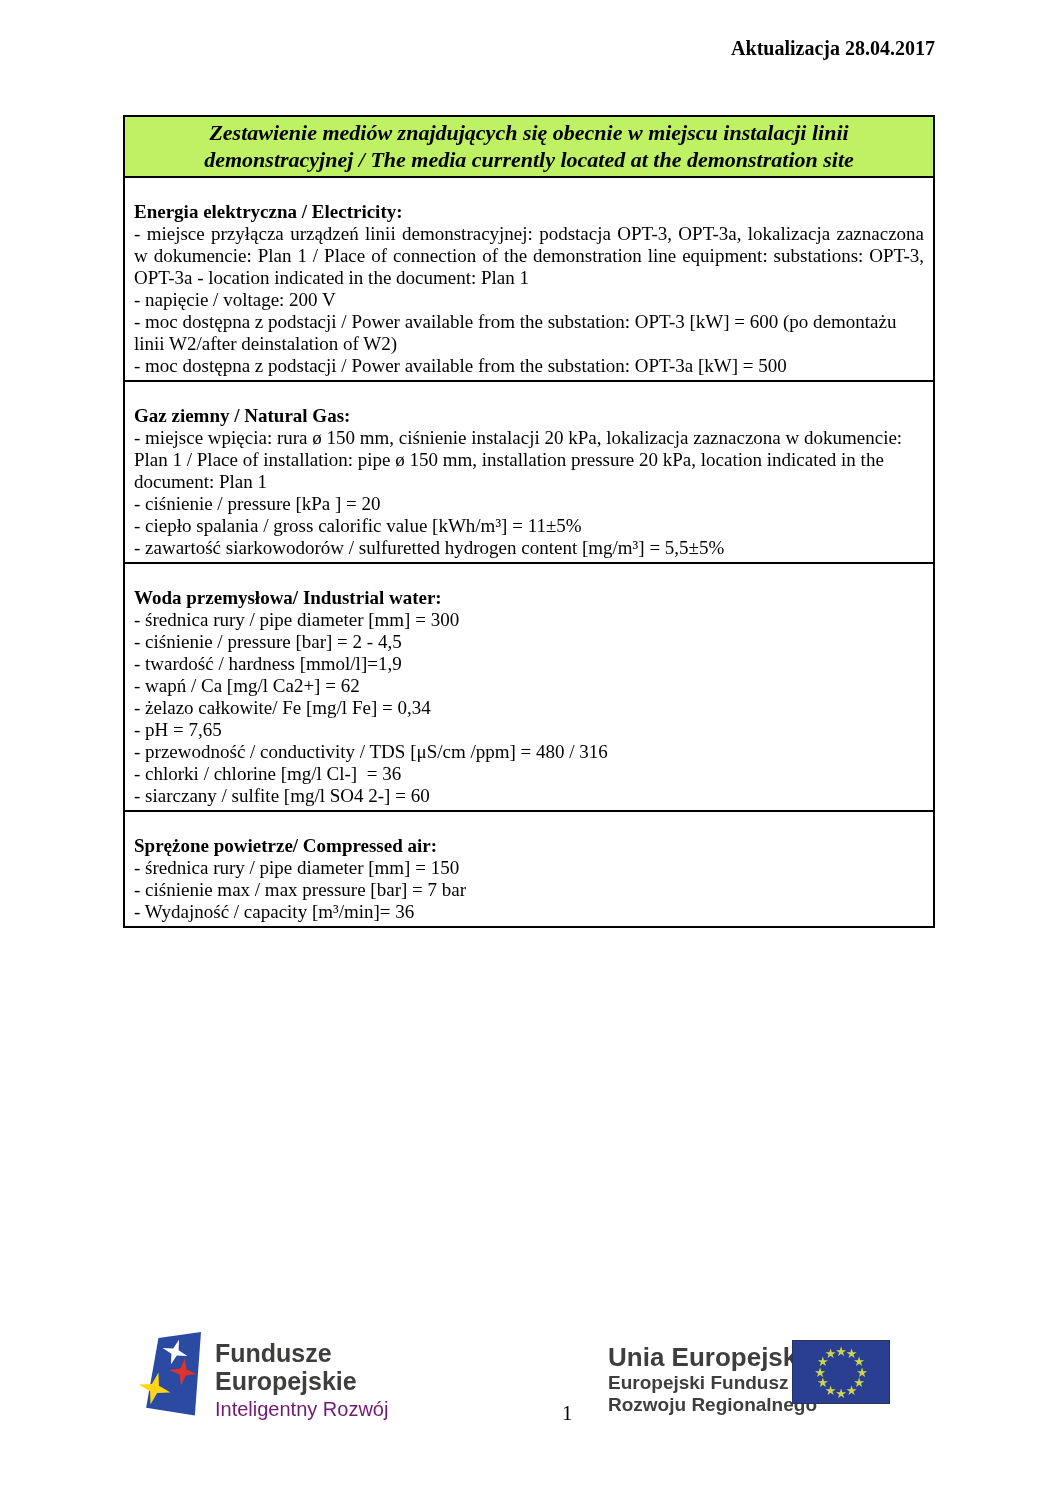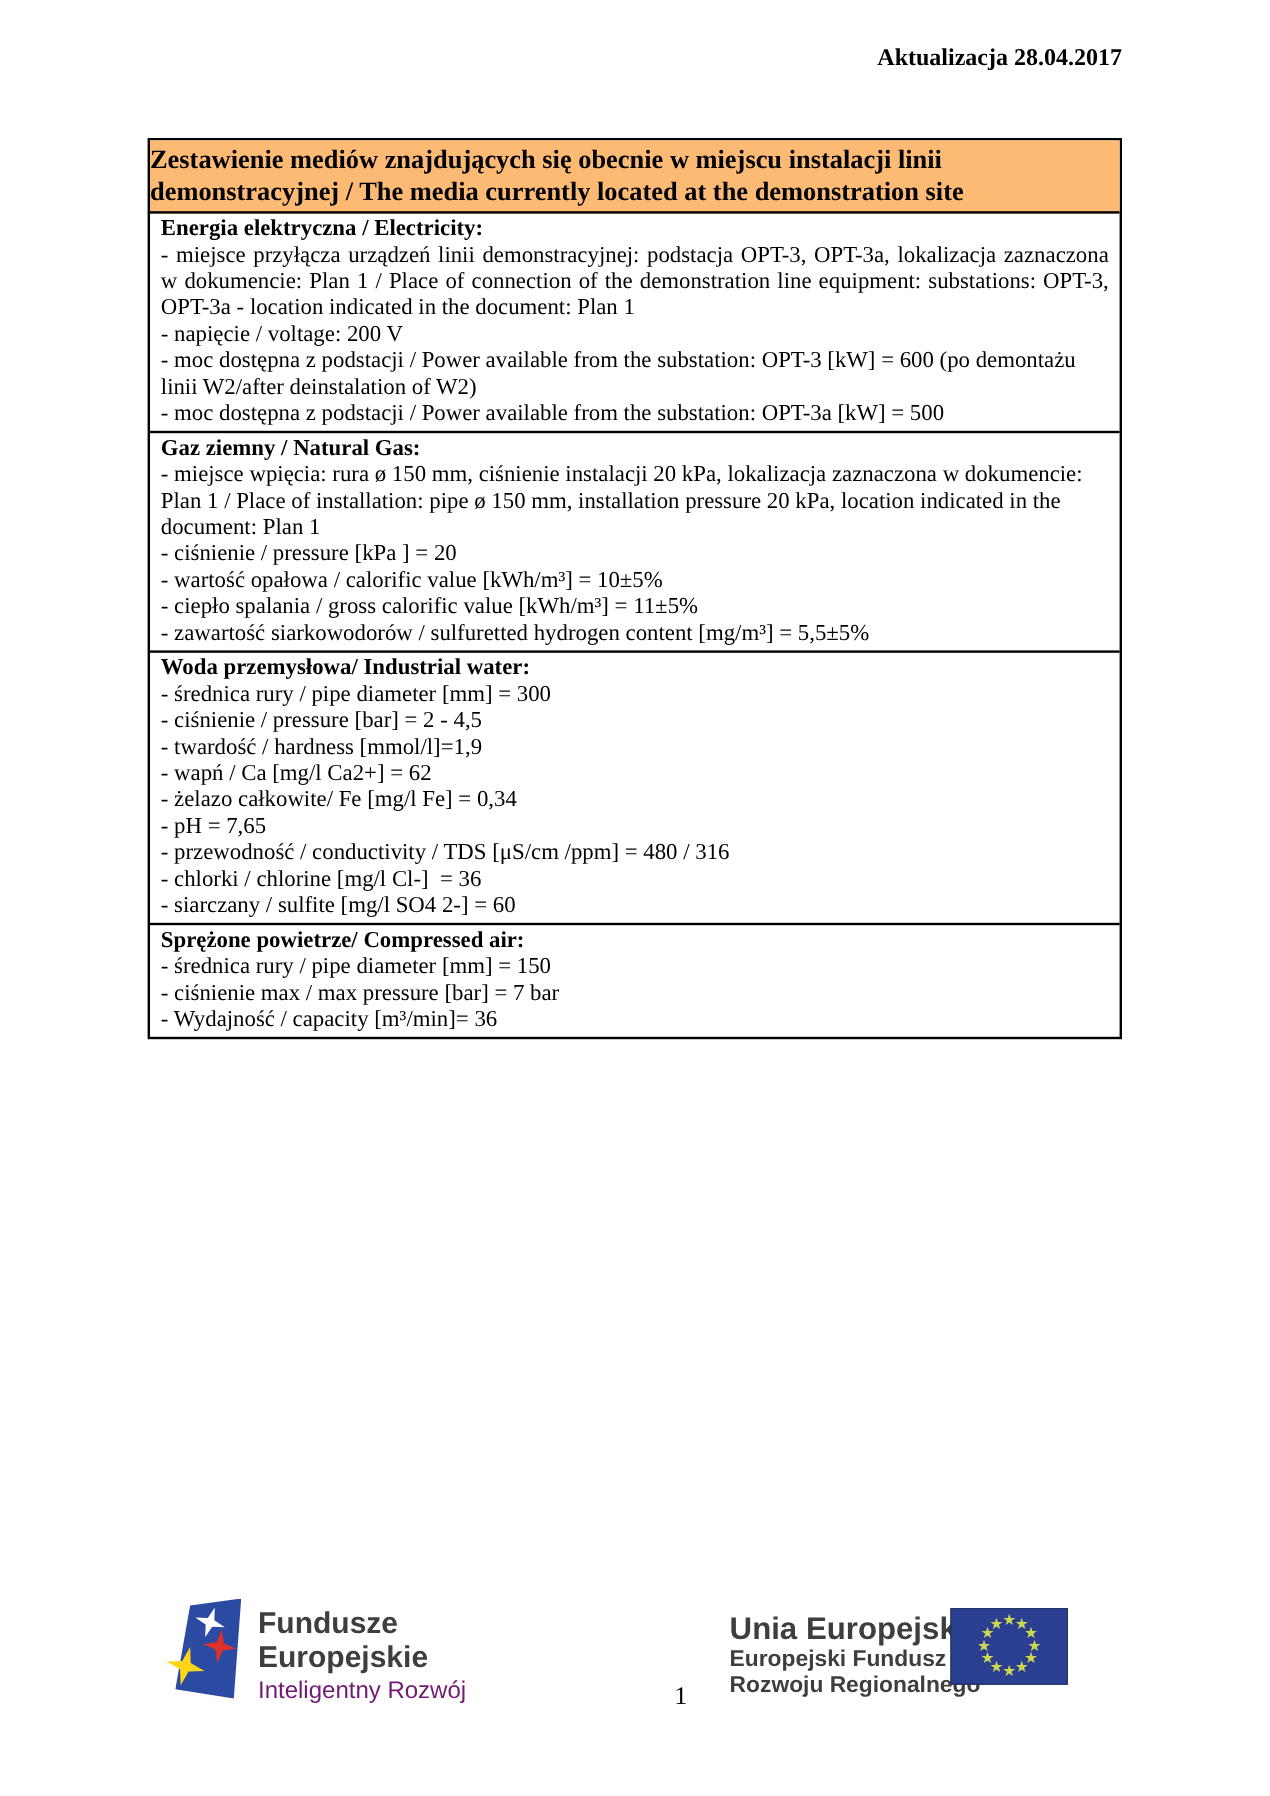--- a/index.html
+++ b/index.html
@@ -17,33 +17,36 @@
     font-size:20px;font-weight:bold;text-align:right;
   }
   .doc-table{
     position:absolute;
     left:123px;top:115px;
     width:812px;
     border:2px solid #000;
     box-sizing:border-box;
   }
   .table-title{
-    background:#fdba74;
+    background:#bef264;
     border-bottom:2px solid #000;
+    text-align:center;
     font-weight:bold;
     font-size:22px;
     line-height:27px;
     padding:2px 0 3px 0;
+    font-style:italic;
   }
   .title-line{white-space:nowrap;display:block;}
   .section{
     border-bottom:2px solid #000;
     padding:2px 9px 3px 9px;
     font-size:19px;
     line-height:22px;
+    margin-top:21px;
   }
   .section:last-child{border-bottom:none;}
   #sections .section:nth-of-type(3){}
   .sec-heading{font-weight:bold;}
   .sec-line{white-space:pre-wrap;}
   .sec-line.justify{text-align:justify;}
 
   
   .footer-left{
     position:absolute;left:145px;top:1332px;
@@ -109,21 +112,20 @@
           <div class="sec-heading">Energia elektryczna / Electricity:</div>
           <div class="sec-line justify">- miejsce przyłącza urządzeń linii demonstracyjnej: podstacja OPT-3, OPT-3a, lokalizacja zaznaczona w dokumencie: Plan 1 / Place of connection of the demonstration line equipment: substations: OPT-3, OPT-3a - location indicated in the document: Plan 1</div>
           <div class="sec-line">- napięcie / voltage: 200 V</div>
           <div class="sec-line">- moc dostępna z podstacji / Power available from the substation: OPT-3 [kW] = 600 (po demontażu linii W2/after deinstalation of W2)</div>
           <div class="sec-line">- moc dostępna z podstacji / Power available from the substation: OPT-3a [kW] = 500</div>
         </div>
         <div class="section">
           <div class="sec-heading">Gaz ziemny / Natural Gas:</div>
           <div class="sec-line">- miejsce wpięcia: rura ø 150 mm, ciśnienie instalacji 20 kPa, lokalizacja zaznaczona w dokumencie: Plan 1 / Place of installation: pipe ø 150 mm, installation pressure 20 kPa, location indicated in the document: Plan 1</div>
           <div class="sec-line">- ciśnienie / pressure [kPa ] = 20</div>
-          <div class="sec-line">- wartość opałowa / calorific value [kWh/m³] = 10±5%</div>
           <div class="sec-line">- ciepło spalania / gross calorific value [kWh/m³] = 11±5%</div>
           <div class="sec-line">- zawartość siarkowodorów / sulfuretted hydrogen content [mg/m³] = 5,5±5%</div>
         </div>
         <div class="section">
           <div class="sec-heading">Woda przemysłowa/ Industrial water:</div>
           <div class="sec-line">- średnica rury / pipe diameter [mm] = 300</div>
           <div class="sec-line">- ciśnienie / pressure [bar] = 2 - 4,5</div>
           <div class="sec-line">- twardość / hardness [mmol/l]=1,9</div>
           <div class="sec-line">- wapń / Ca [mg/l Ca2+] = 62</div>
           <div class="sec-line">- żelazo całkowite/ Fe [mg/l Fe] = 0,34</div>

